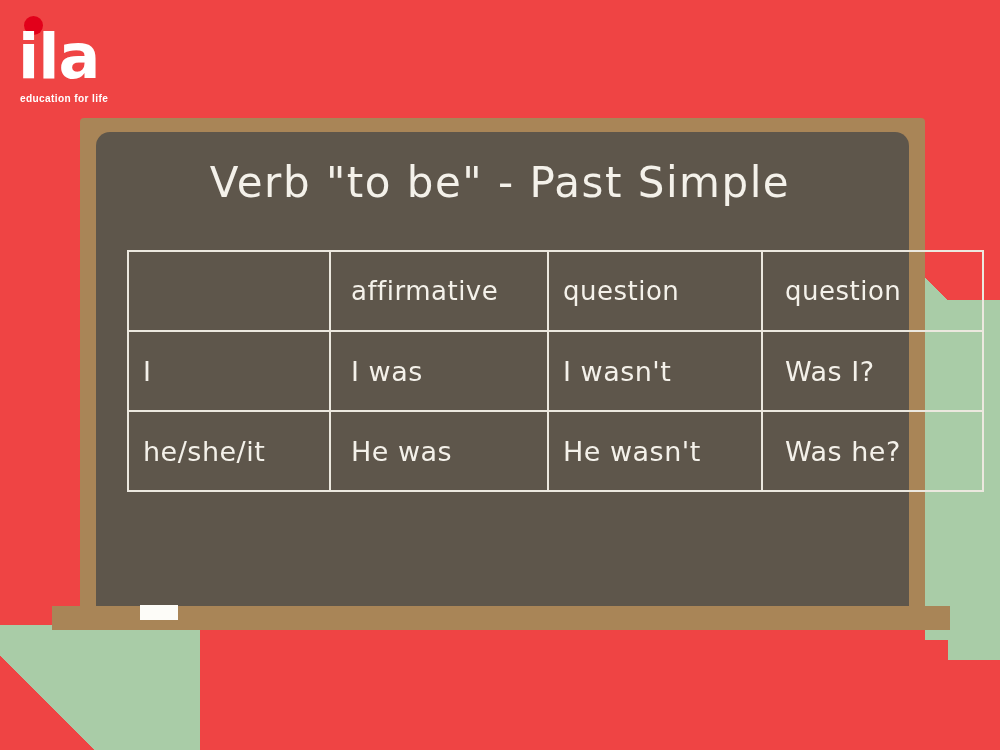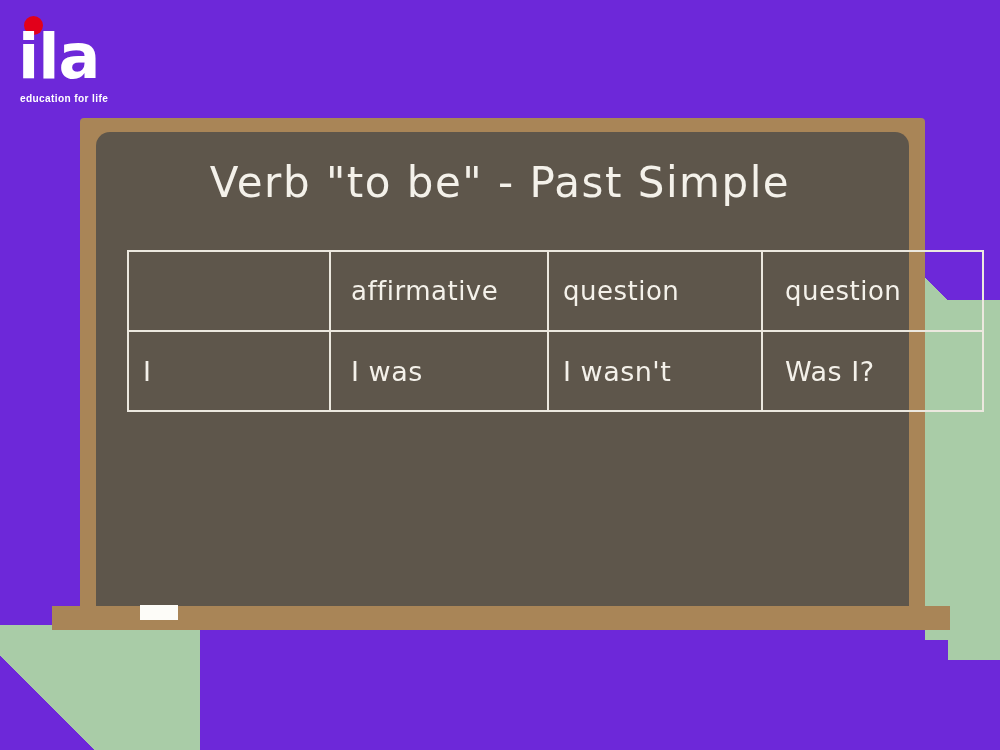--- a/index.html
+++ b/index.html
@@ -6,21 +6,21 @@
   html, body {
     margin: 0;
     padding: 0;
     background: #ffffff;
   }
   #stage {
     position: relative;
     width: 1000px;
     height: 750px;
     overflow: hidden;
-    background: #6d28d9;
+    background: #ef4444;
     font-family: "DejaVu Sans", sans-serif;
   }
 
   
   #logo {
     position: absolute;
     left: 18px;
     top: 14px;
     width: 130px;
     height: 92px;
@@ -212,19 +212,25 @@
         <td class="col-aff header-cell cell-pad-aff">affirmative</td>
         <td class="col-neg header-cell">question</td>
         <td class="col-que header-cell cell-pad-que">question</td>
       </tr>
       <tr>
         <td class="col-person">I</td>
         <td class="col-aff cell-pad-aff">I was</td>
         <td class="col-neg">I wasn't</td>
         <td class="col-que cell-pad-que">Was I?</td>
       </tr>
+      <tr>
+        <td class="col-person">he/she/it</td>
+        <td class="col-aff cell-pad-aff">He was</td>
+        <td class="col-neg">He wasn't</td>
+        <td class="col-que cell-pad-que">Was he?</td>
+      </tr>
     </tbody>
   </table>
 
   <div id="ledge"></div>
   <div id="chalk"></div>
 
 </div>
 
 </body></html>

